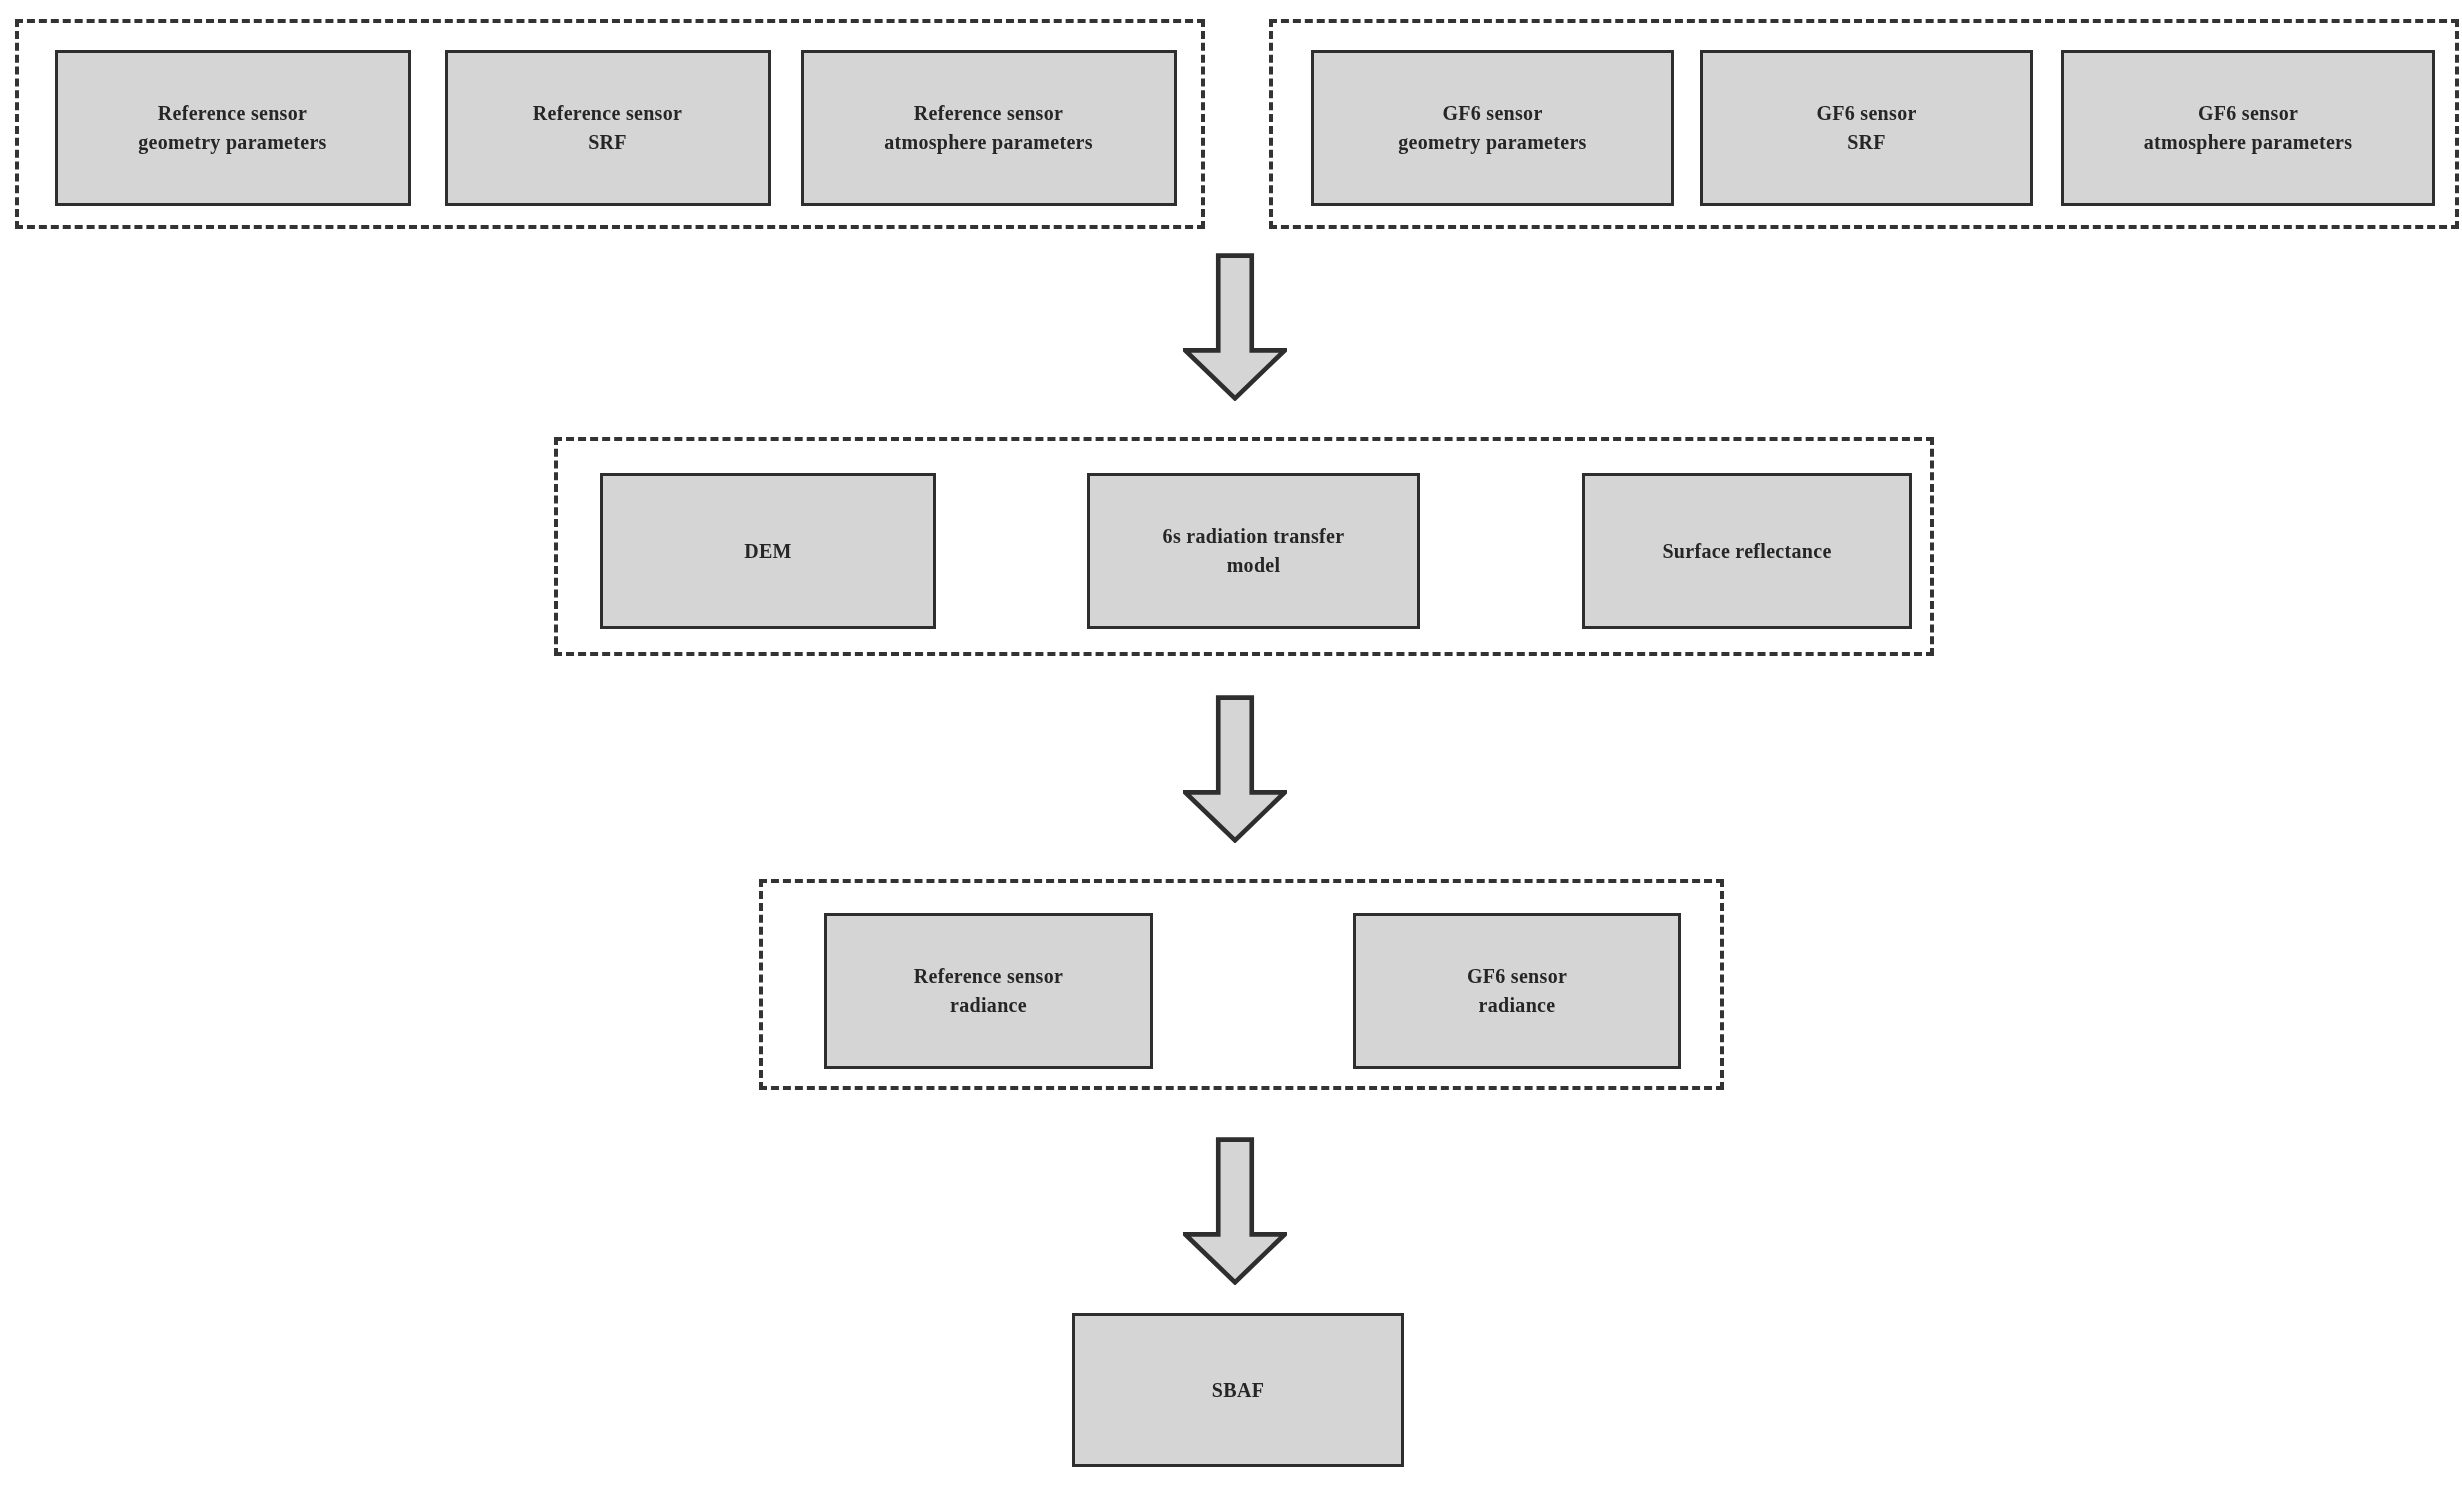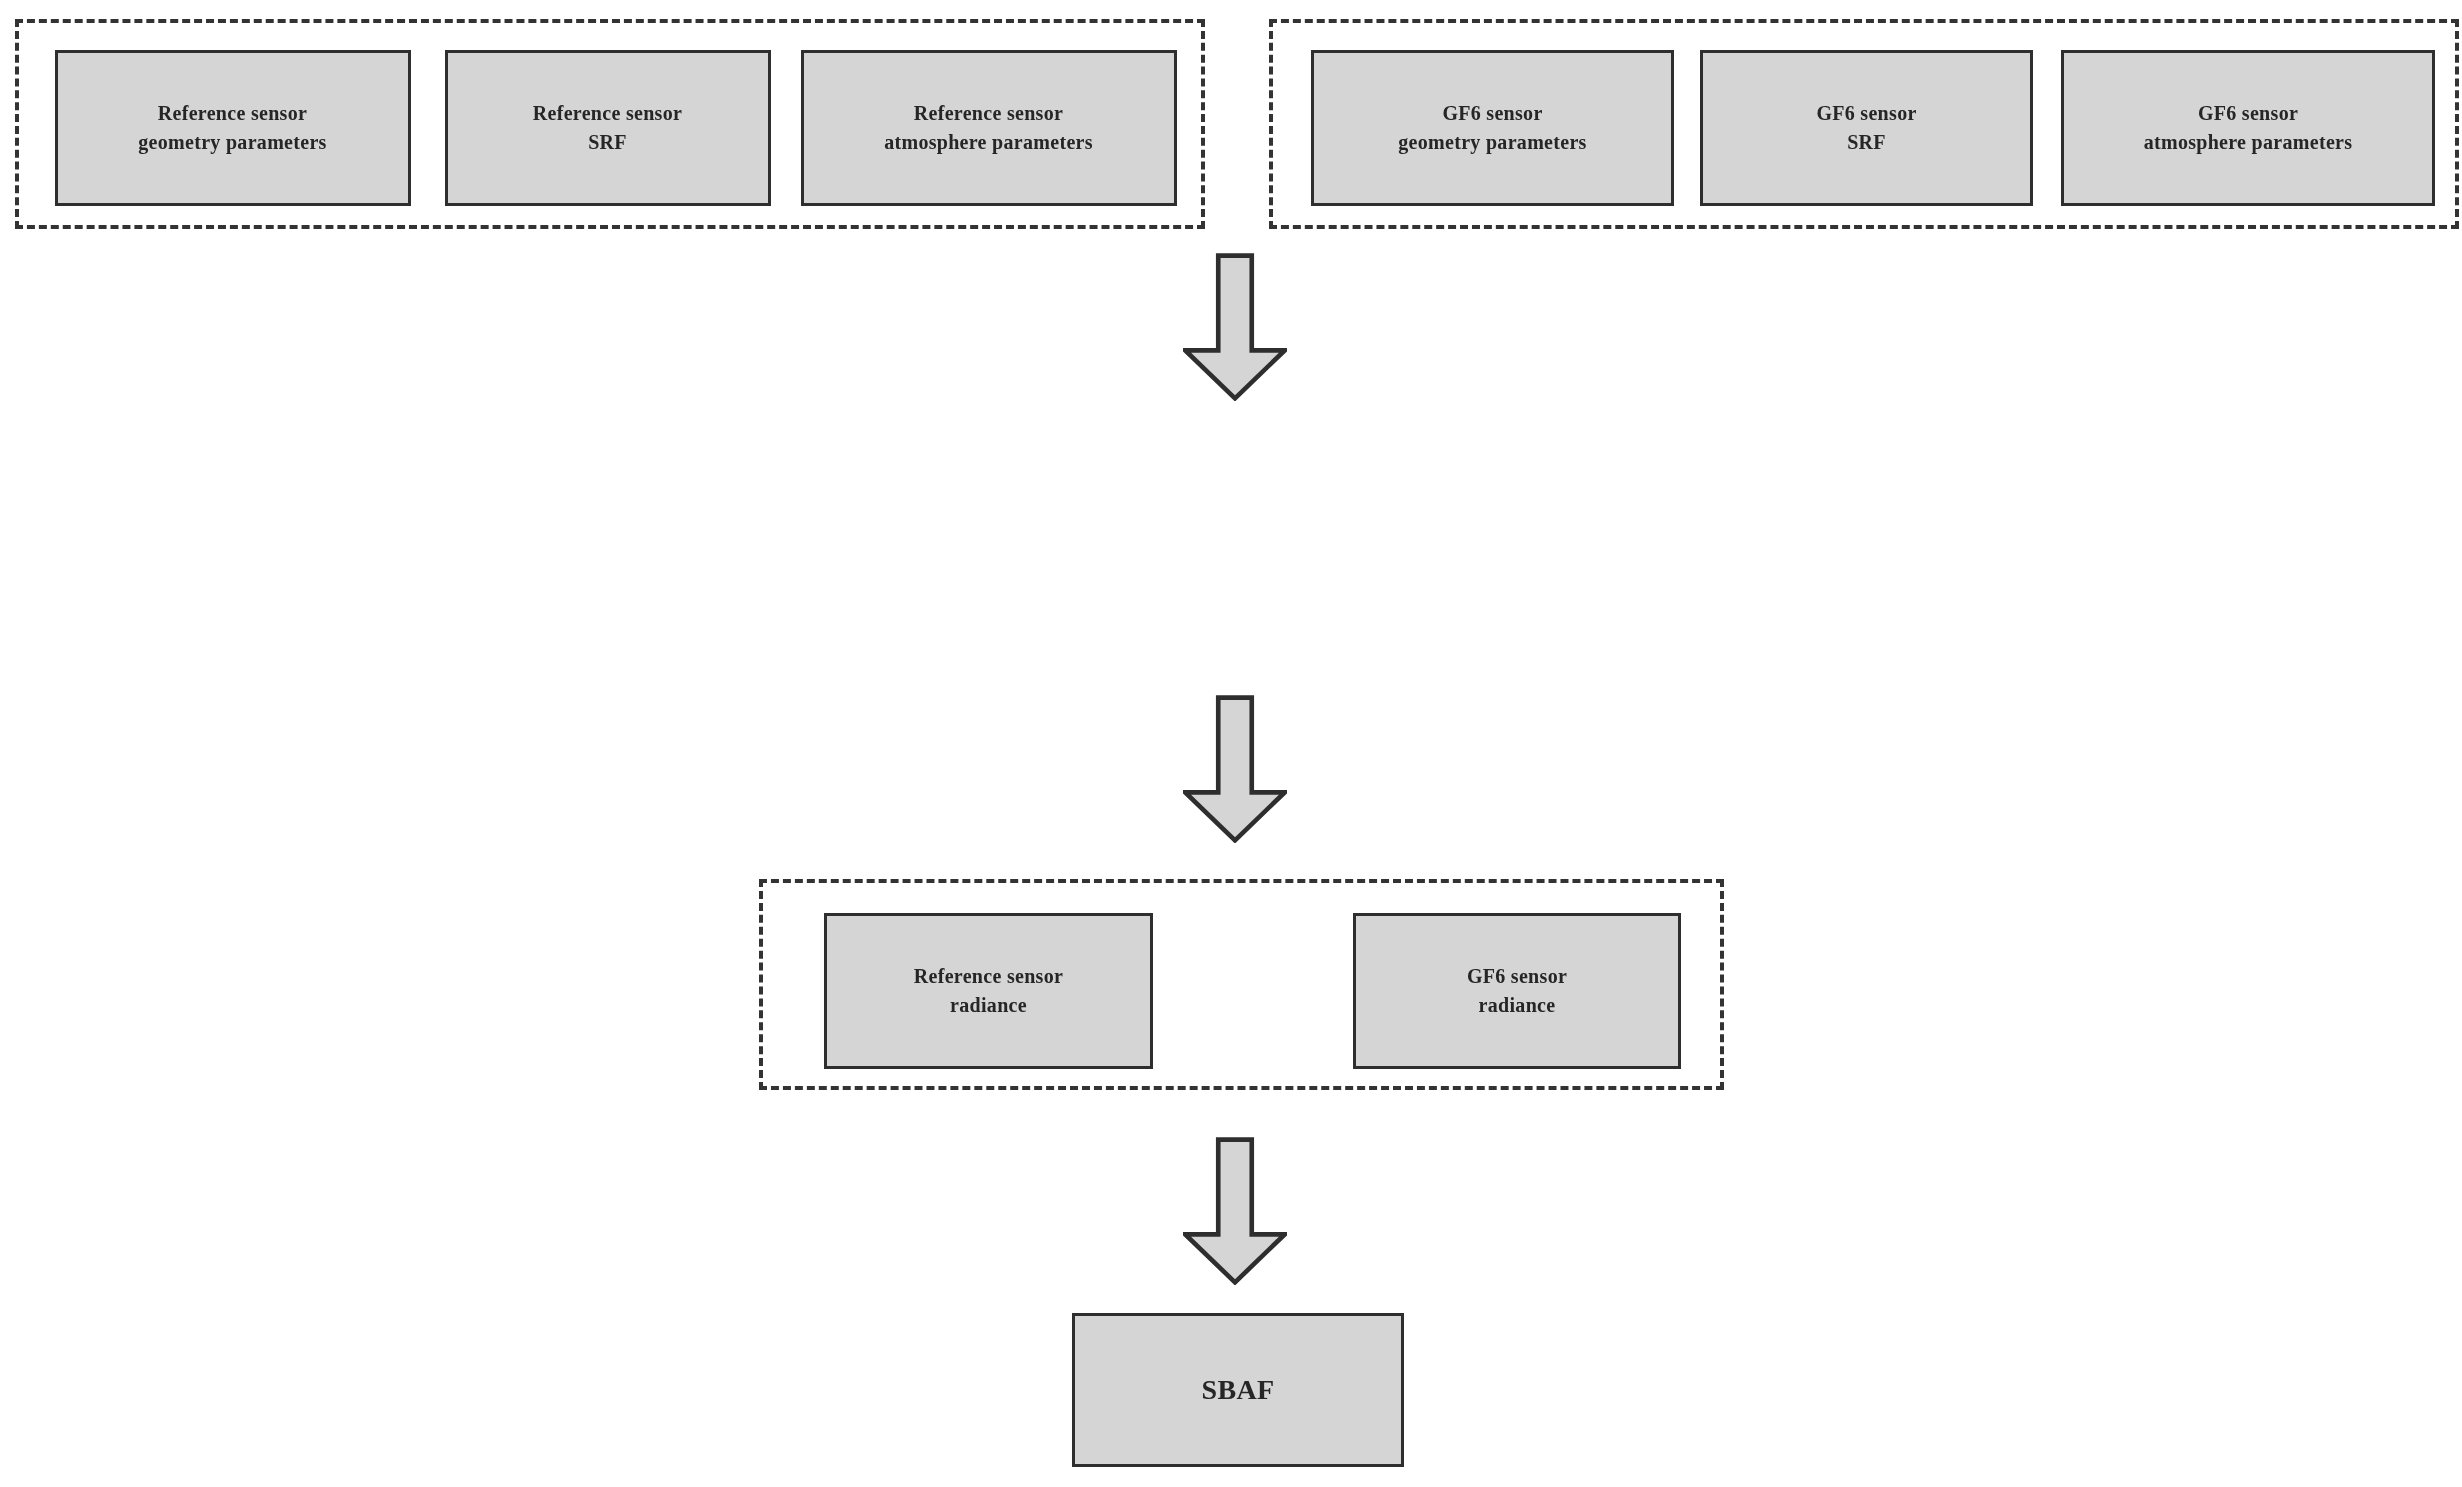--- a/index.html
+++ b/index.html
@@ -69,21 +69,21 @@
   #box-gf6-atmos { left: 788px; top: 27px; width: 374px; height: 156px; }
   
   #box-dem { left: 42px;   top: 32px; width: 336px; height: 156px; }
   #box-6s  { left: 529px;  top: 32px; width: 333px; height: 156px; }
   #box-sr  { left: 1024px; top: 32px; width: 330px; height: 156px; }
   
   #box-ref-rad { left: 61px;  top: 30px; width: 329px; height: 156px; }
   #box-gf6-rad { left: 590px; top: 30px; width: 328px; height: 156px; }
   
   #box-sbaf { left: 1072px; top: 1313px; width: 332px; height: 154px; }
-  #box-sbaf .box-label { font-size: 28px; }
+  #box-sbaf .box-label { font-size: 20px; }
   
   #arrow-1 { left: 1183px; top: 253px; }
   #arrow-2 { left: 1183px; top: 695px; }
   #arrow-3 { left: 1183px; top: 1137px; }
 </style>
 </head>
 <body>
 
 <div class="canvas">
 
@@ -114,20 +114,32 @@
     <div class="box" id="box-gf6-atmos">
       <span class="box-label">GF6 sensor
 atmosphere parameters</span>
     </div>
   </div>
 
   <svg class="arrow" id="arrow-1" viewBox="0 0 180 255" aria-hidden="true">
     <polygon points="61,4 119,4 119,168 176,168 90,251 4,168 61,168"></polygon>
   </svg>
 
+  <div class="dashed-group" id="group-model">
+    <div class="box" id="box-dem">
+      <span class="box-label">DEM</span>
+    </div>
+    <div class="box" id="box-6s">
+      <span class="box-label">6s radiation transfer
+model</span>
+    </div>
+    <div class="box" id="box-sr">
+      <span class="box-label">Surface reflectance</span>
+    </div>
+  </div>
 
   <svg class="arrow" id="arrow-2" viewBox="0 0 180 255" aria-hidden="true">
     <polygon points="61,4 119,4 119,168 176,168 90,251 4,168 61,168"></polygon>
   </svg>
 
   <div class="dashed-group" id="group-radiance">
     <div class="box" id="box-ref-rad">
       <span class="box-label">Reference sensor
 radiance</span>
     </div>

